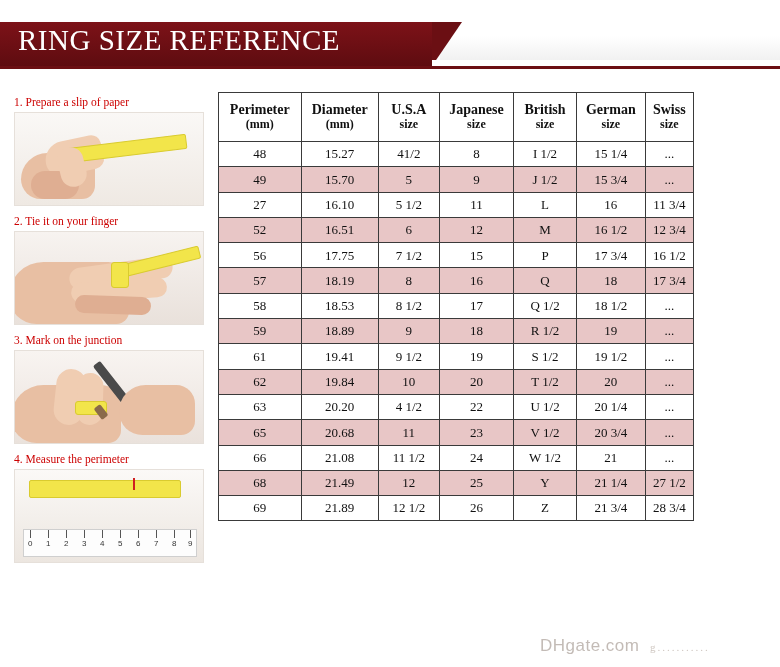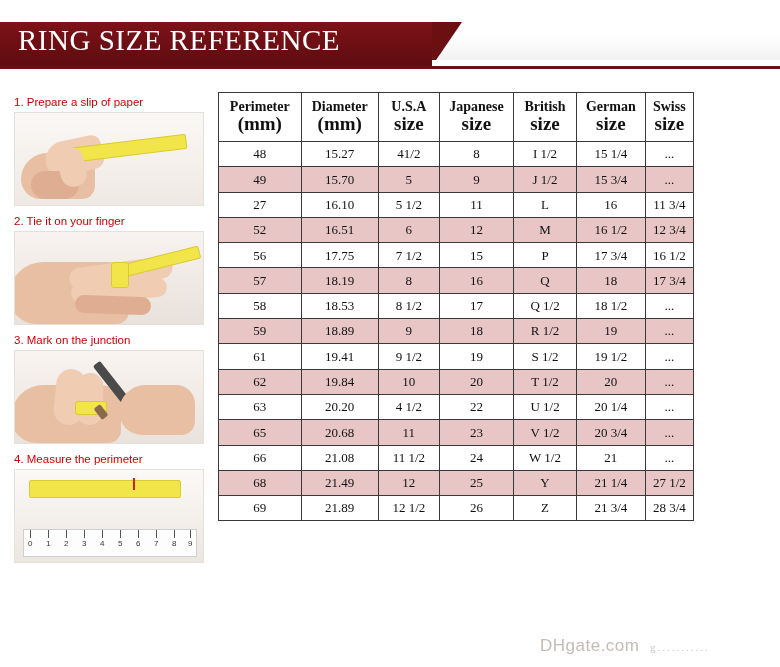--- a/index.html
+++ b/index.html
@@ -84,21 +84,21 @@
     position: absolute;
     left: 14px;
     top: 96px;
     width: 196px;
   }
   .step {
     position: relative;
     margin-bottom: 9px;
   }
   .step-label {
-    font-family: Liberation Sans, sans-serif;
+    font-family: Liberation Serif, serif;
     font-size: 11.5px;
     color: #c0392b;
     color: #cc0000;
     margin-bottom: 4px;
     font-weight: normal;
   }
   .step-img {
     position: relative;
     width: 188px;
     height: 92px;
@@ -186,21 +186,21 @@
   table.size-table thead th {
     height: 44px;
     font-size: 14px;
     font-weight: bold;
     background: #ffffff;
     padding: 2px 0;
   }
   table.size-table thead th span.sub {
     display: block;
     font-weight: bold;
-    font-size: 19px;
+    font-size: 12px;
   }
   table.size-table tbody tr.odd td {
     background: #ffffff;
   }
   table.size-table tbody tr.even td {
     background: #e8c6c6;
   }
   col.c0 { width: 94px; }
   col.c1 { width: 88px; }
   col.c2 { width: 74px; }

